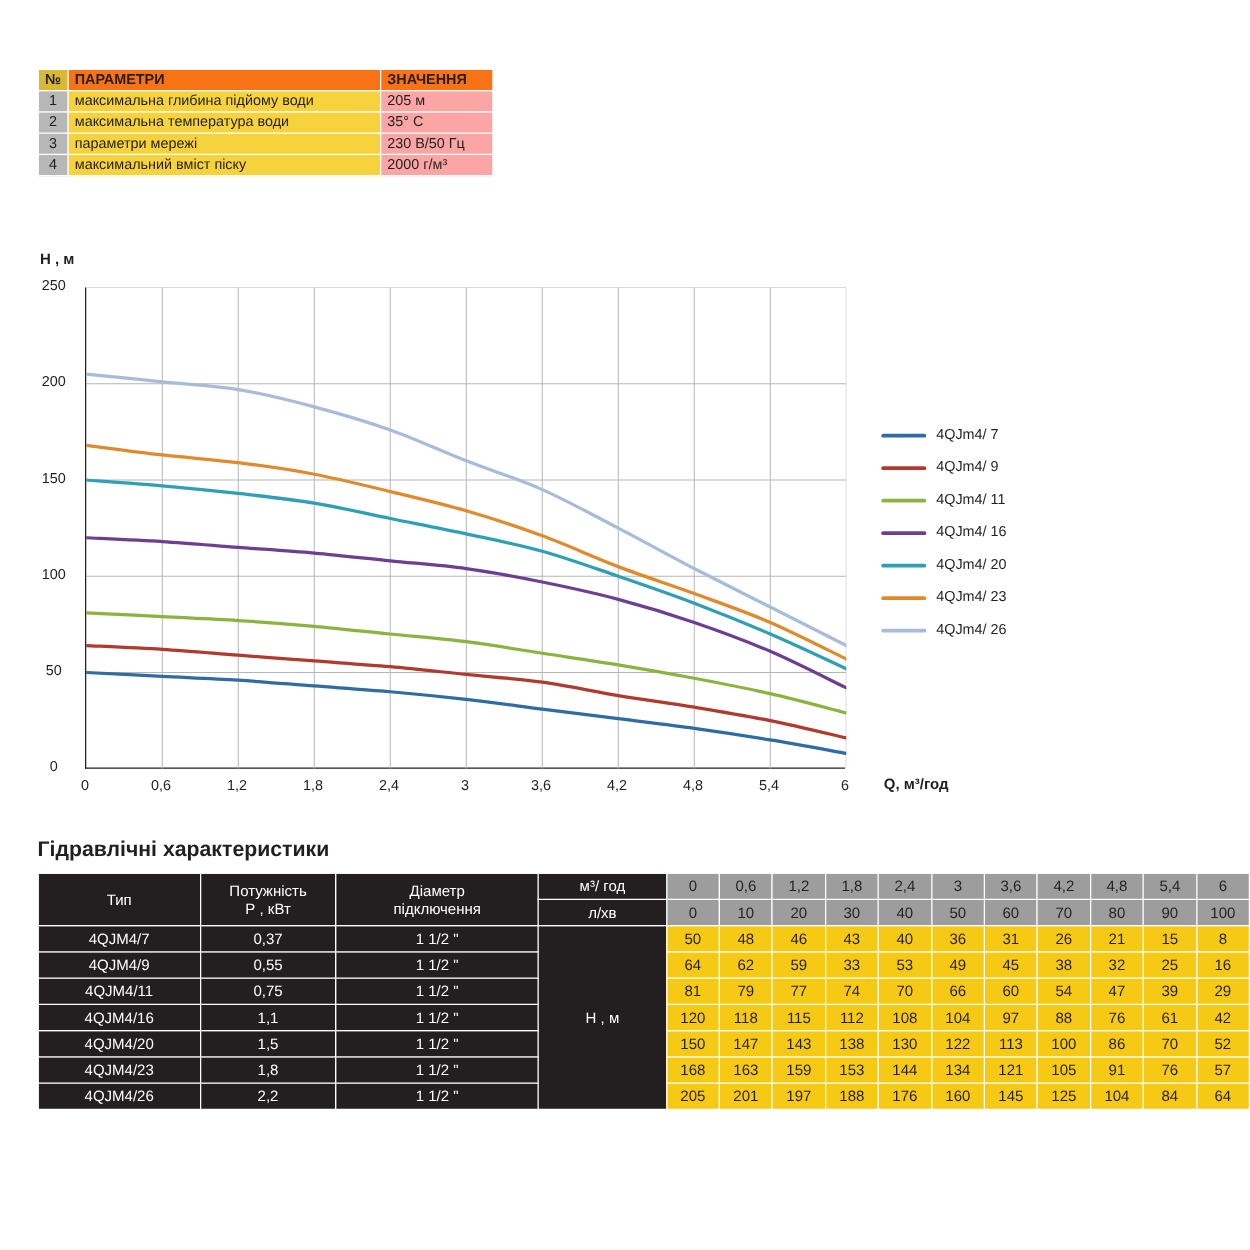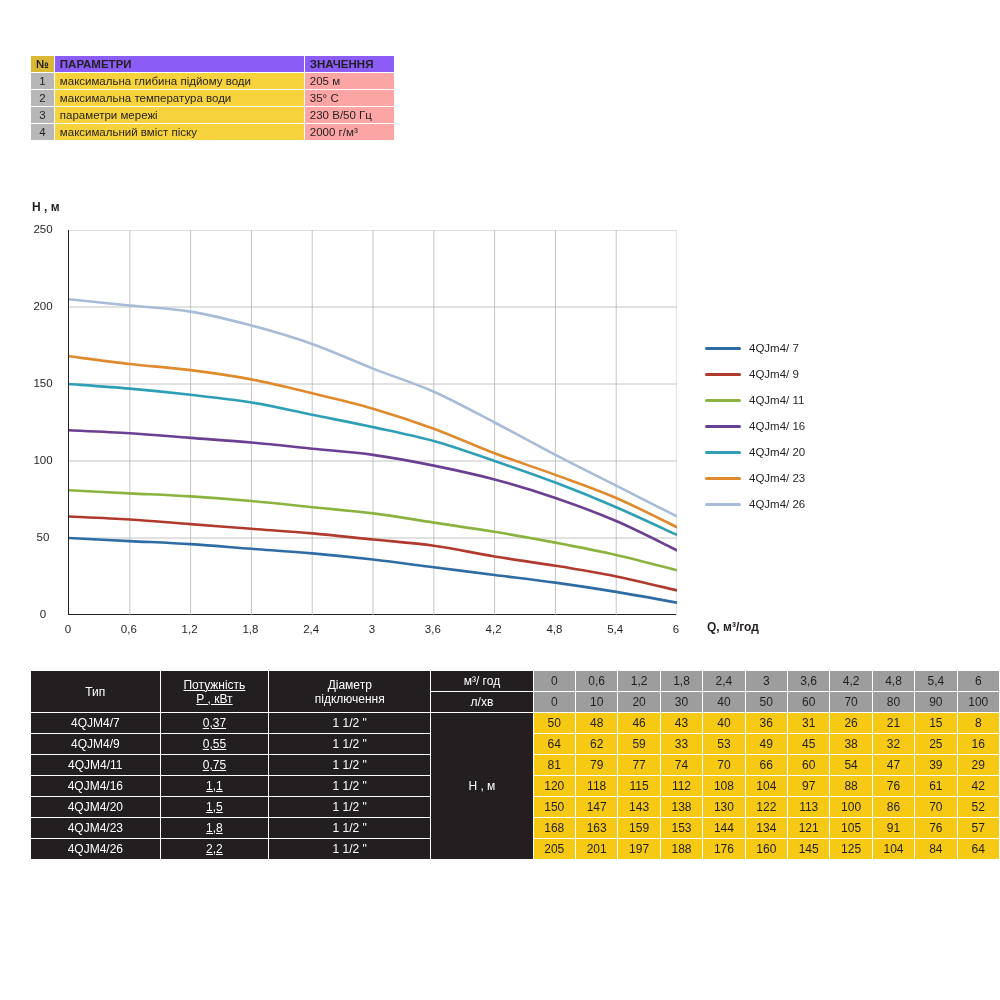--- a/index.html
+++ b/index.html
@@ -19,21 +19,21 @@
     font-size:13px; font-weight:bold; margin-bottom:4px; letter-spacing:.1px;
   }
   table.spec { border-collapse:collapse; }
   table.spec td {
     font-size:11.5px;
     padding:2px 5px;
     border:1px solid #ffffff;
     white-space:nowrap;
   }
   table.spec tr.head td {
-    background:#8b5cf6; font-weight:bold; color:#231f20;
+    background:#f97316; font-weight:bold; color:#231f20;
   }
   table.spec td.num { background:#b7b7b7; text-align:center; width:20px; }
   table.spec td.nm  { background:#f6d33c; width:250px; }
   table.spec td.val { background:#fca5a5; width:90px; }
   table.spec tr.head td.num { background:#d9b933; }
 
   
   #chart { position:absolute; left:0; top:195px; width:820px; height:460px; }
   #chart .ylabel { position:absolute; left:32px; top:5px; font-size:12px; font-weight:bold; }
   #chart .xlabel { position:absolute; left:707px; top:425px; font-size:12px; font-weight:bold; }
@@ -59,21 +59,21 @@
     border:1px solid #ffffff;
     font-size:12px;
     text-align:center;
     padding:3px 2px;
     height:21px;
   }
   .dark  { background:#231f20; color:#ffffff; }
   .gray  { background:#9d9d9d; color:#231f20; }
   .yellow{ background:#f6c915; color:#231f20; }
   .hcol-type { width:132px; }
-  .hcol-pow  { width:110px;text-decoration:underline; }
+  .hcol-pow  { width:110px; }
   .hcol-dia  { width:165px;margin-top:11px; }
   .hcol-unit { width:105px; }
   .dcell     { width:43px; }
 </style>
 </head>
 <body>
 
 <div id="specs">
   <table class="spec">
     <tbody>
@@ -182,20 +182,21 @@
         <span class="lg-text">4QJm4/ 23</span>
       </div>
       <div class="lg-row">
         <span class="lg-line" style="background: rgb(168, 188, 216);"></span>
         <span class="lg-text">4QJm4/ 26</span>
       </div>
     </div>
 </div>
 
 <div id="hydro">
+  <div class="caption">Гідравлічні характеристики</div>
   <table class="hyd">
     <tbody id="hyd-body">
         <tr>
           <td class="dark hcol-type" rowspan="2">Тип</td>
           <td class="dark hcol-pow" rowspan="2">Потужність<br>Р , кВт</td>
           <td class="dark hcol-dia" rowspan="2">Діаметр<br>підключення</td>
           <td class="dark hcol-unit">м³/ год</td>
           <td class="gray dcell">0</td>
           <td class="gray dcell">0,6</td>
           <td class="gray dcell">1,2</td>

